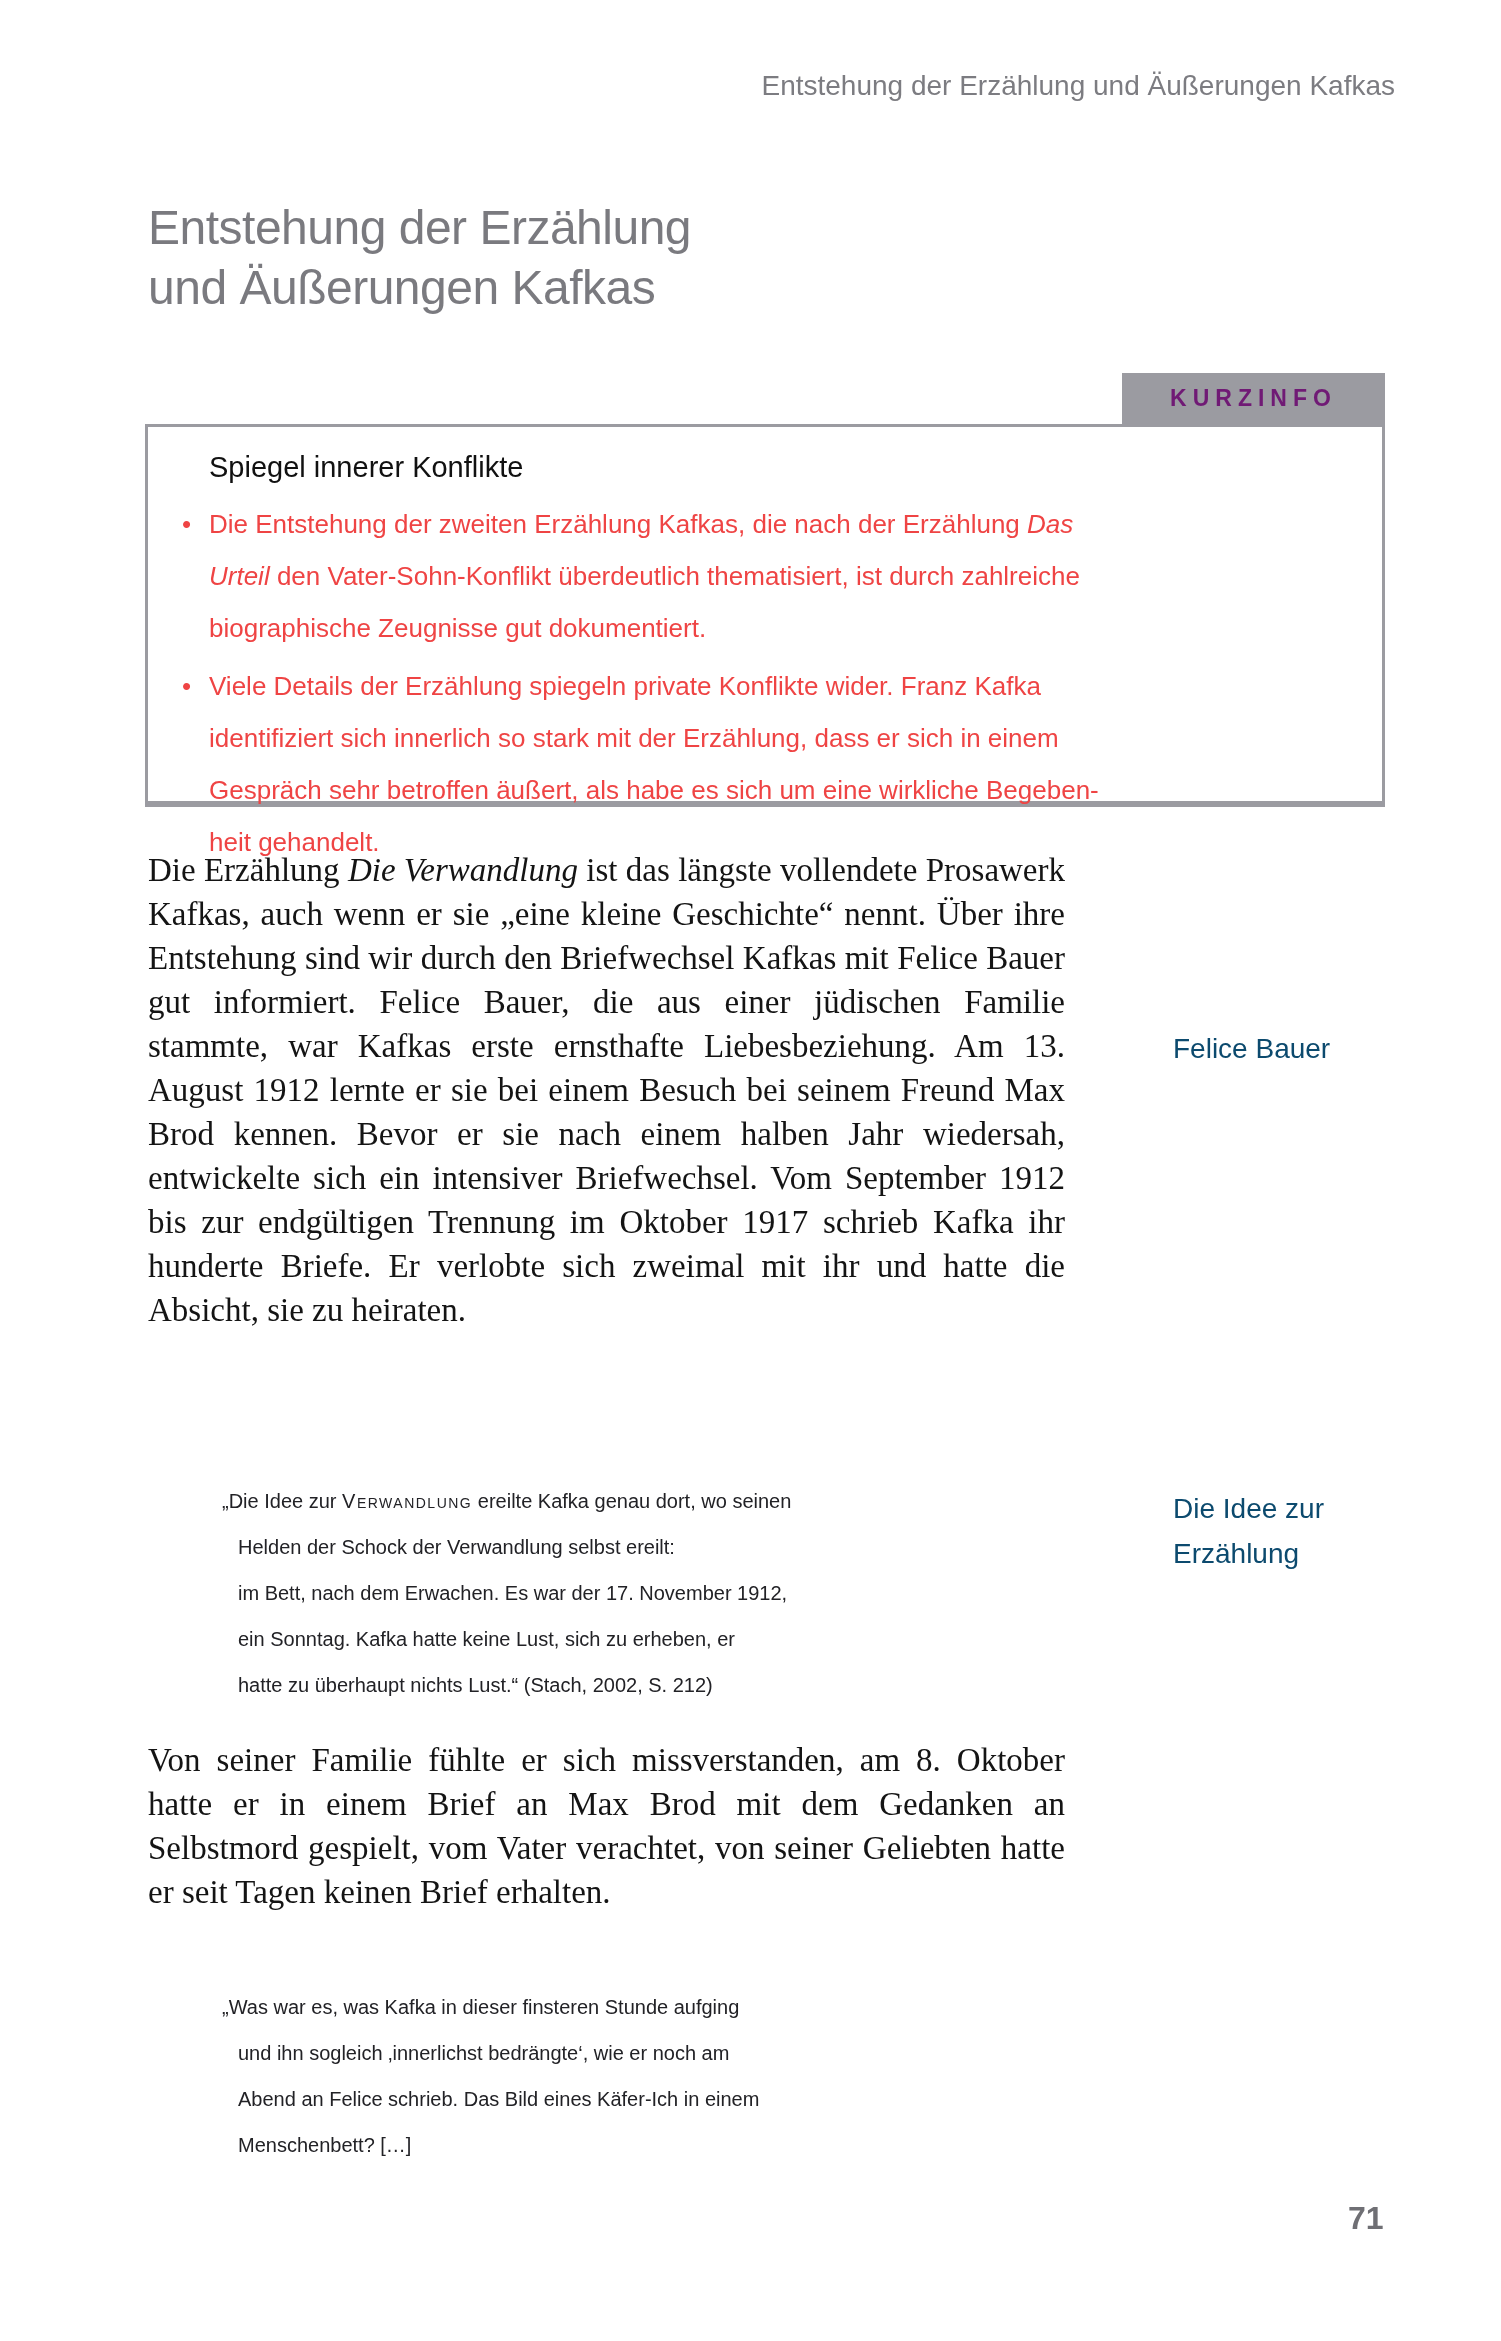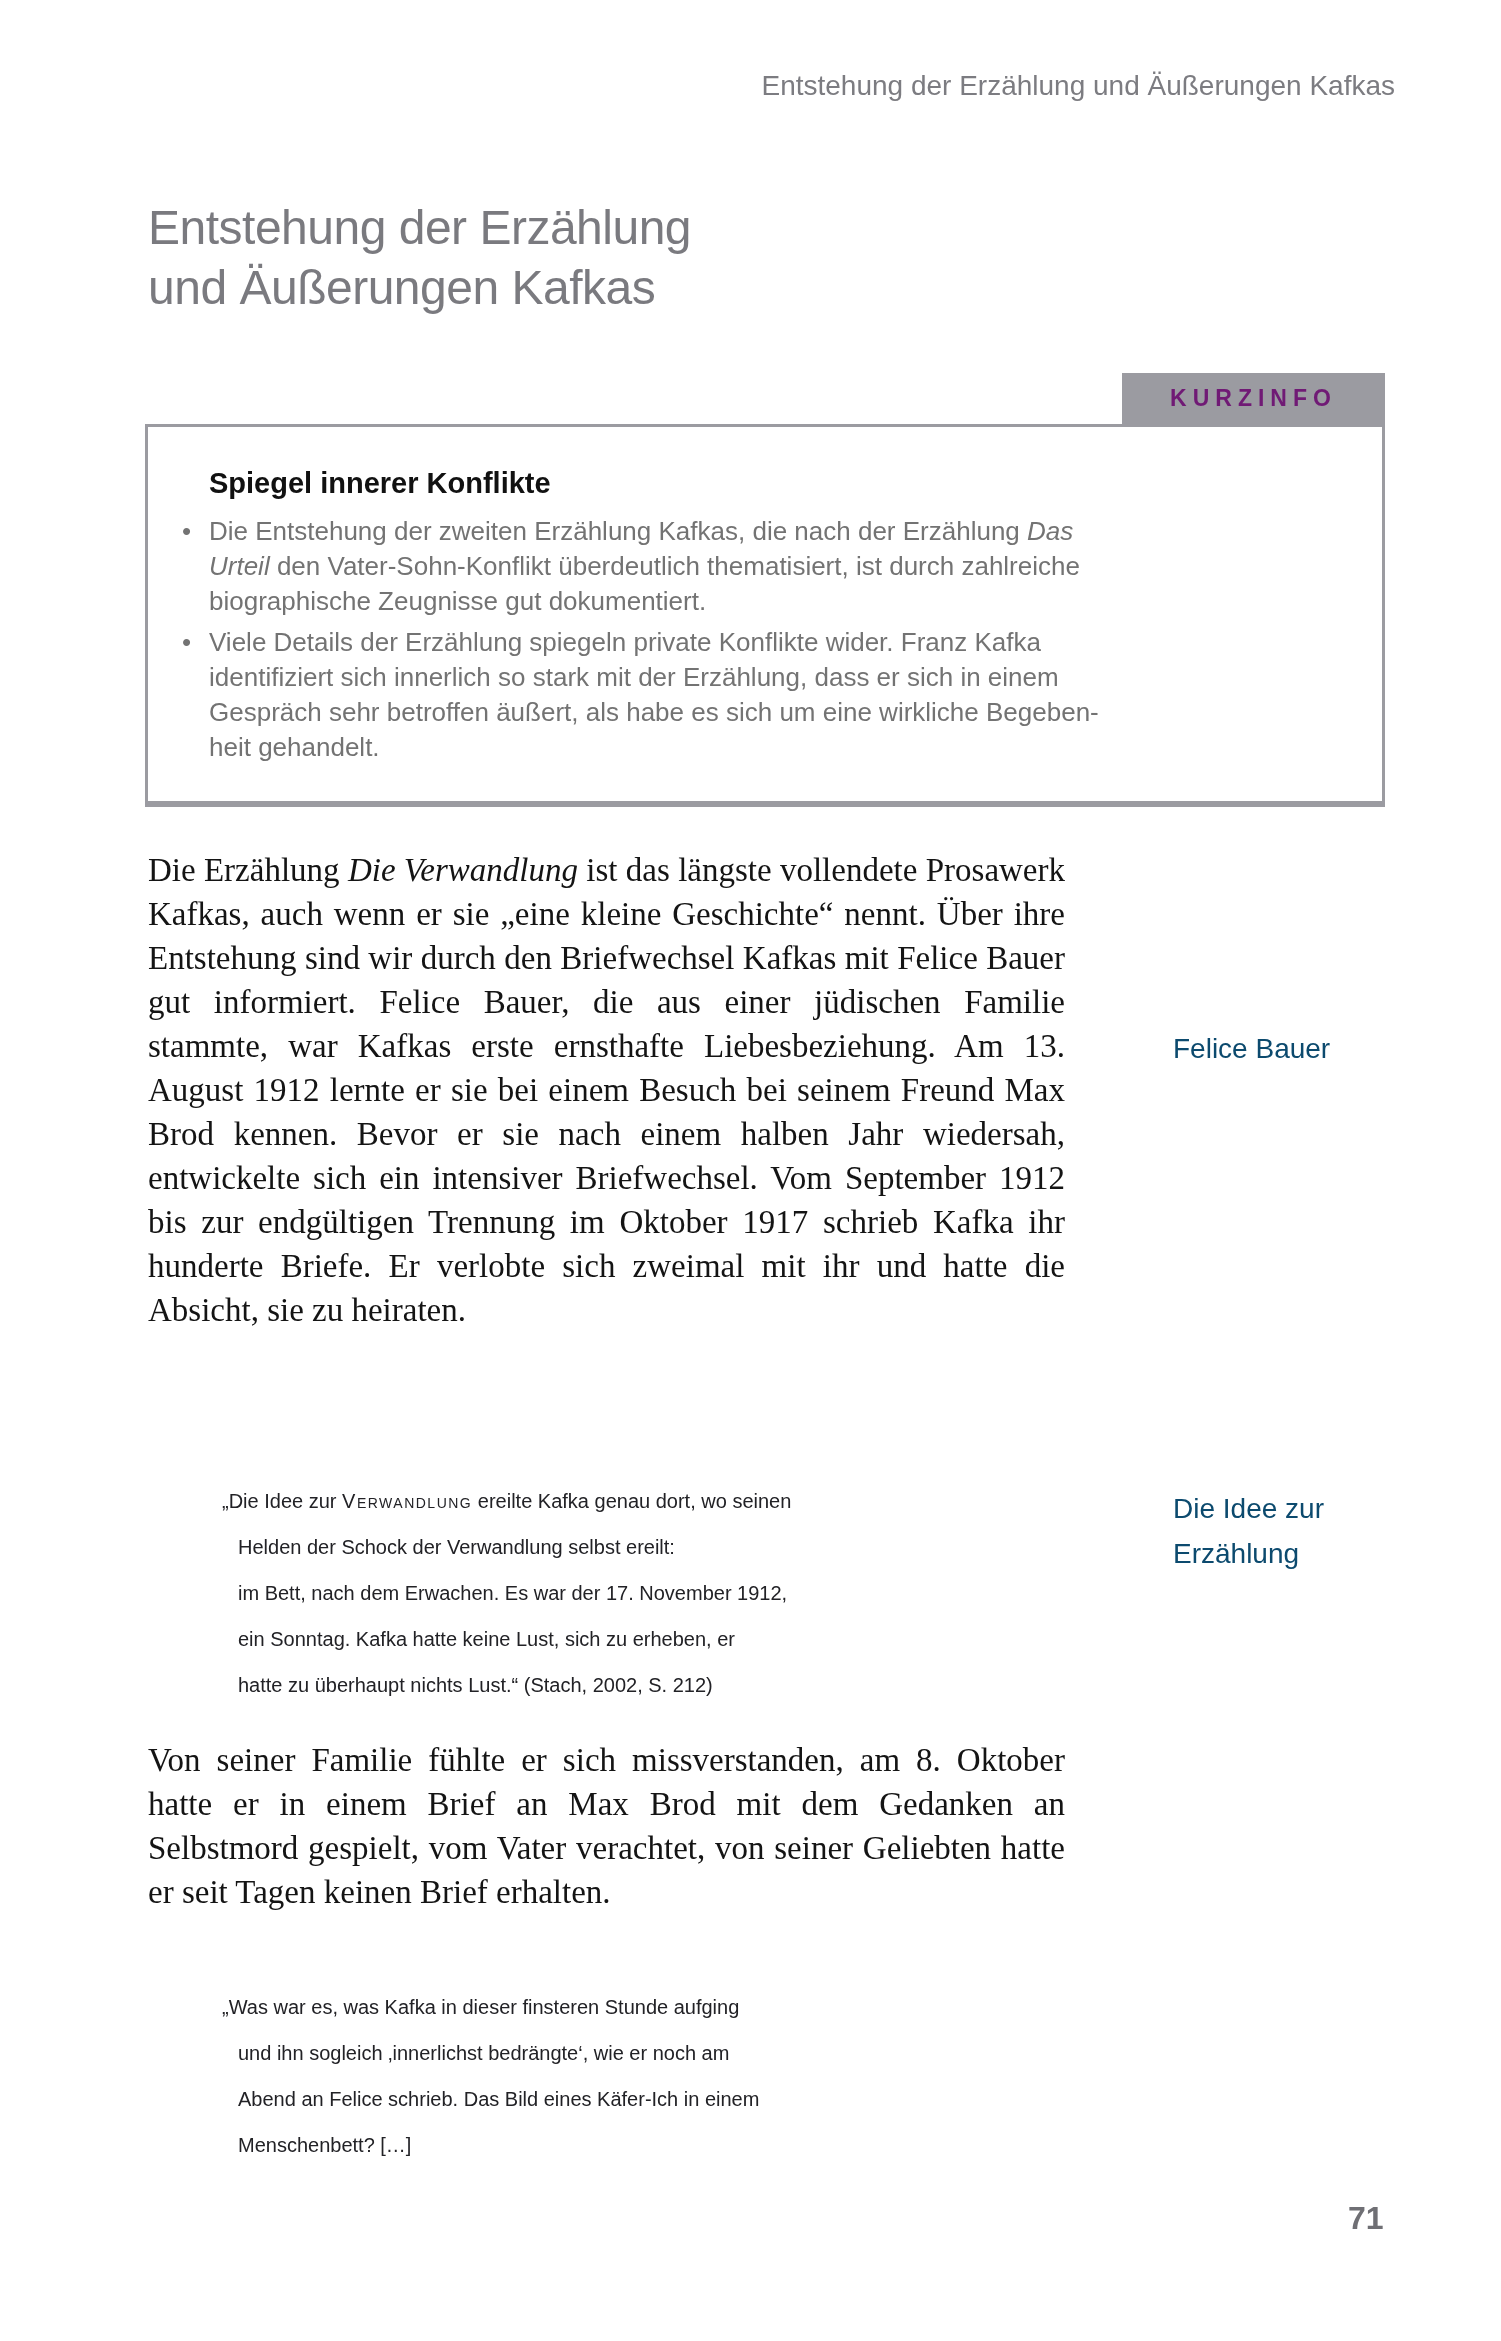--- a/index.html
+++ b/index.html
@@ -54,32 +54,32 @@
     top: 424px;
     width: 1240px;
     height: 383px;
     box-sizing: border-box;
     border: 3px solid #9b9ba1;
     border-bottom-width: 6px;
     padding: 24px 34px 0 30px;
     background: #ffffff;
   }
   .kurzinfo-heading {
-    margin: 16px 0 14px 31px;
+    margin: 0 0 14px 31px;
     font-size: 29px;
-    font-weight: 700;
+    font-weight: 400;
     color: #111111;
   }
   .kurzinfo-list {
     list-style: none;
     margin: 0;
     padding: 0;
     font-size: 26px;
-    line-height: 35px;
-    color: #737373;
+    line-height: 52px;
+    color: #ef4444;
   }
   .kurzinfo-item {
     position: relative;
     padding-left: 31px;
     white-space: pre-line;
     margin: 0 0 6px 0;
   }
   .kurzinfo-item::before {
     content: "\2022";
     position: absolute;

